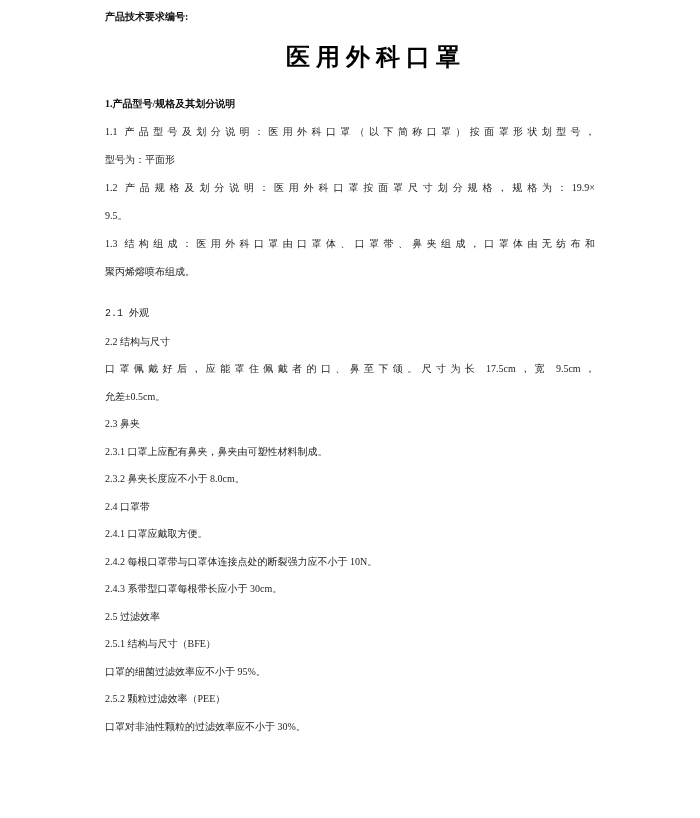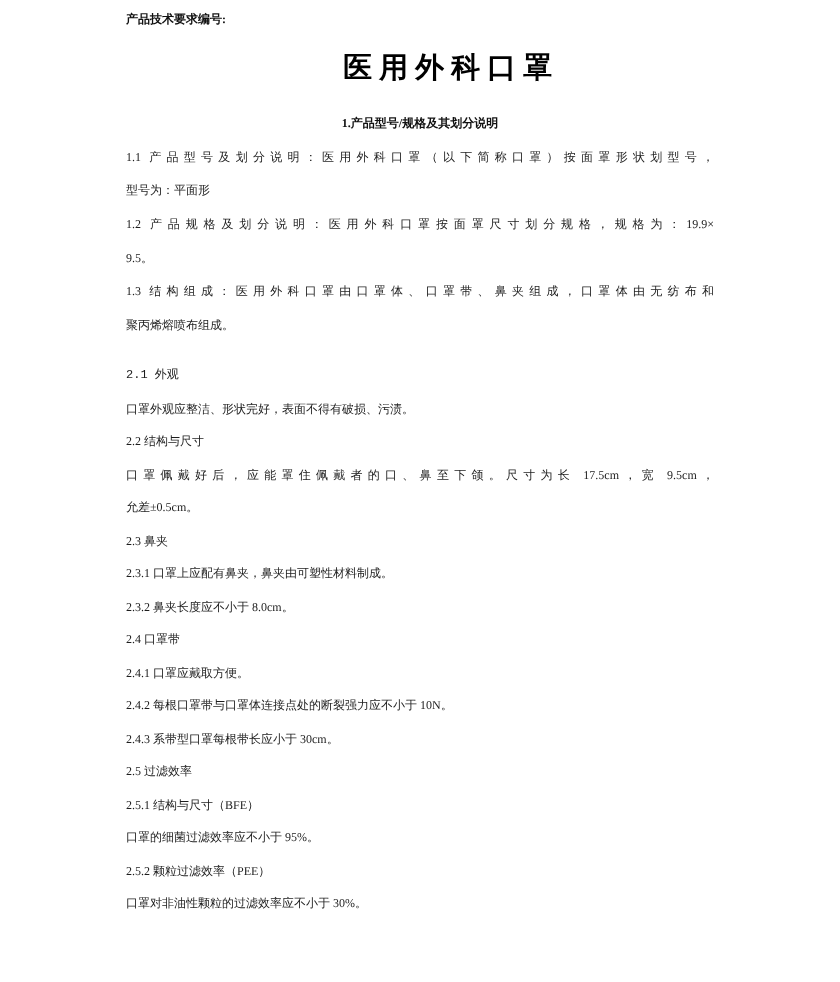--- a/index.html
+++ b/index.html
@@ -41,21 +41,20 @@
     line-height: 36px;
     height: 36px;
     letter-spacing: 6px;
     text-align: center;
     padding-left: 52px;
     margin-top: 8px;
   }
   .h1 {
     font-weight: bold;
     color: #111;
-    text-align: center;
   }
   .mt-h1s1 { margin-top: 15px; }
   .mt-p11  { margin-top: 0; }
   .mt-h2   { margin-top: 12px; }
   .mt-s2   { margin-top: 14px; font-family: Liberation Mono, monospace; }
   .b2 {
     line-height: 27.5px;
     height: 27.5px;
   }
 </style>
@@ -72,21 +71,20 @@
 
   <p class="line fill mt-p11">1.1 产品型号及划分说明：医用外科口罩（以下简称口罩）按面罩形状划型号，</p>
   <p class="line">型号为：平面形</p>
   <p class="line fill">1.2 产品规格及划分说明：医用外科口罩按面罩尺寸划分规格，规格为：19.9×</p>
   <p class="line">9.5。</p>
   <p class="line fill">1.3 结构组成：医用外科口罩由口罩体、口罩带、鼻夹组成，口罩体由无纺布和</p>
   <p class="line">聚丙烯熔喷布组成。</p>
 
 
   <p class="line b2 mt-s2">2.1 外观</p>
-  <p class="line b2">口罩外观应整洁、形状完好，表面不得有破损、污渍。</p>
   <p class="line b2">2.2 结构与尺寸</p>
   <p class="line b2 fill">口罩佩戴好后，应能罩住佩戴者的口、鼻至下颌。尺寸为长 17.5cm，宽 9.5cm，</p>
   <p class="line b2">允差±0.5cm。</p>
   <p class="line b2">2.3 鼻夹</p>
   <p class="line b2">2.3.1 口罩上应配有鼻夹，鼻夹由可塑性材料制成。</p>
   <p class="line b2">2.3.2 鼻夹长度应不小于 8.0cm。</p>
   <p class="line b2">2.4 口罩带</p>
   <p class="line b2">2.4.1 口罩应戴取方便。</p>
   <p class="line b2">2.4.2 每根口罩带与口罩体连接点处的断裂强力应不小于 10N。</p>
   <p class="line b2">2.4.3 系带型口罩每根带长应小于 30cm。</p>

